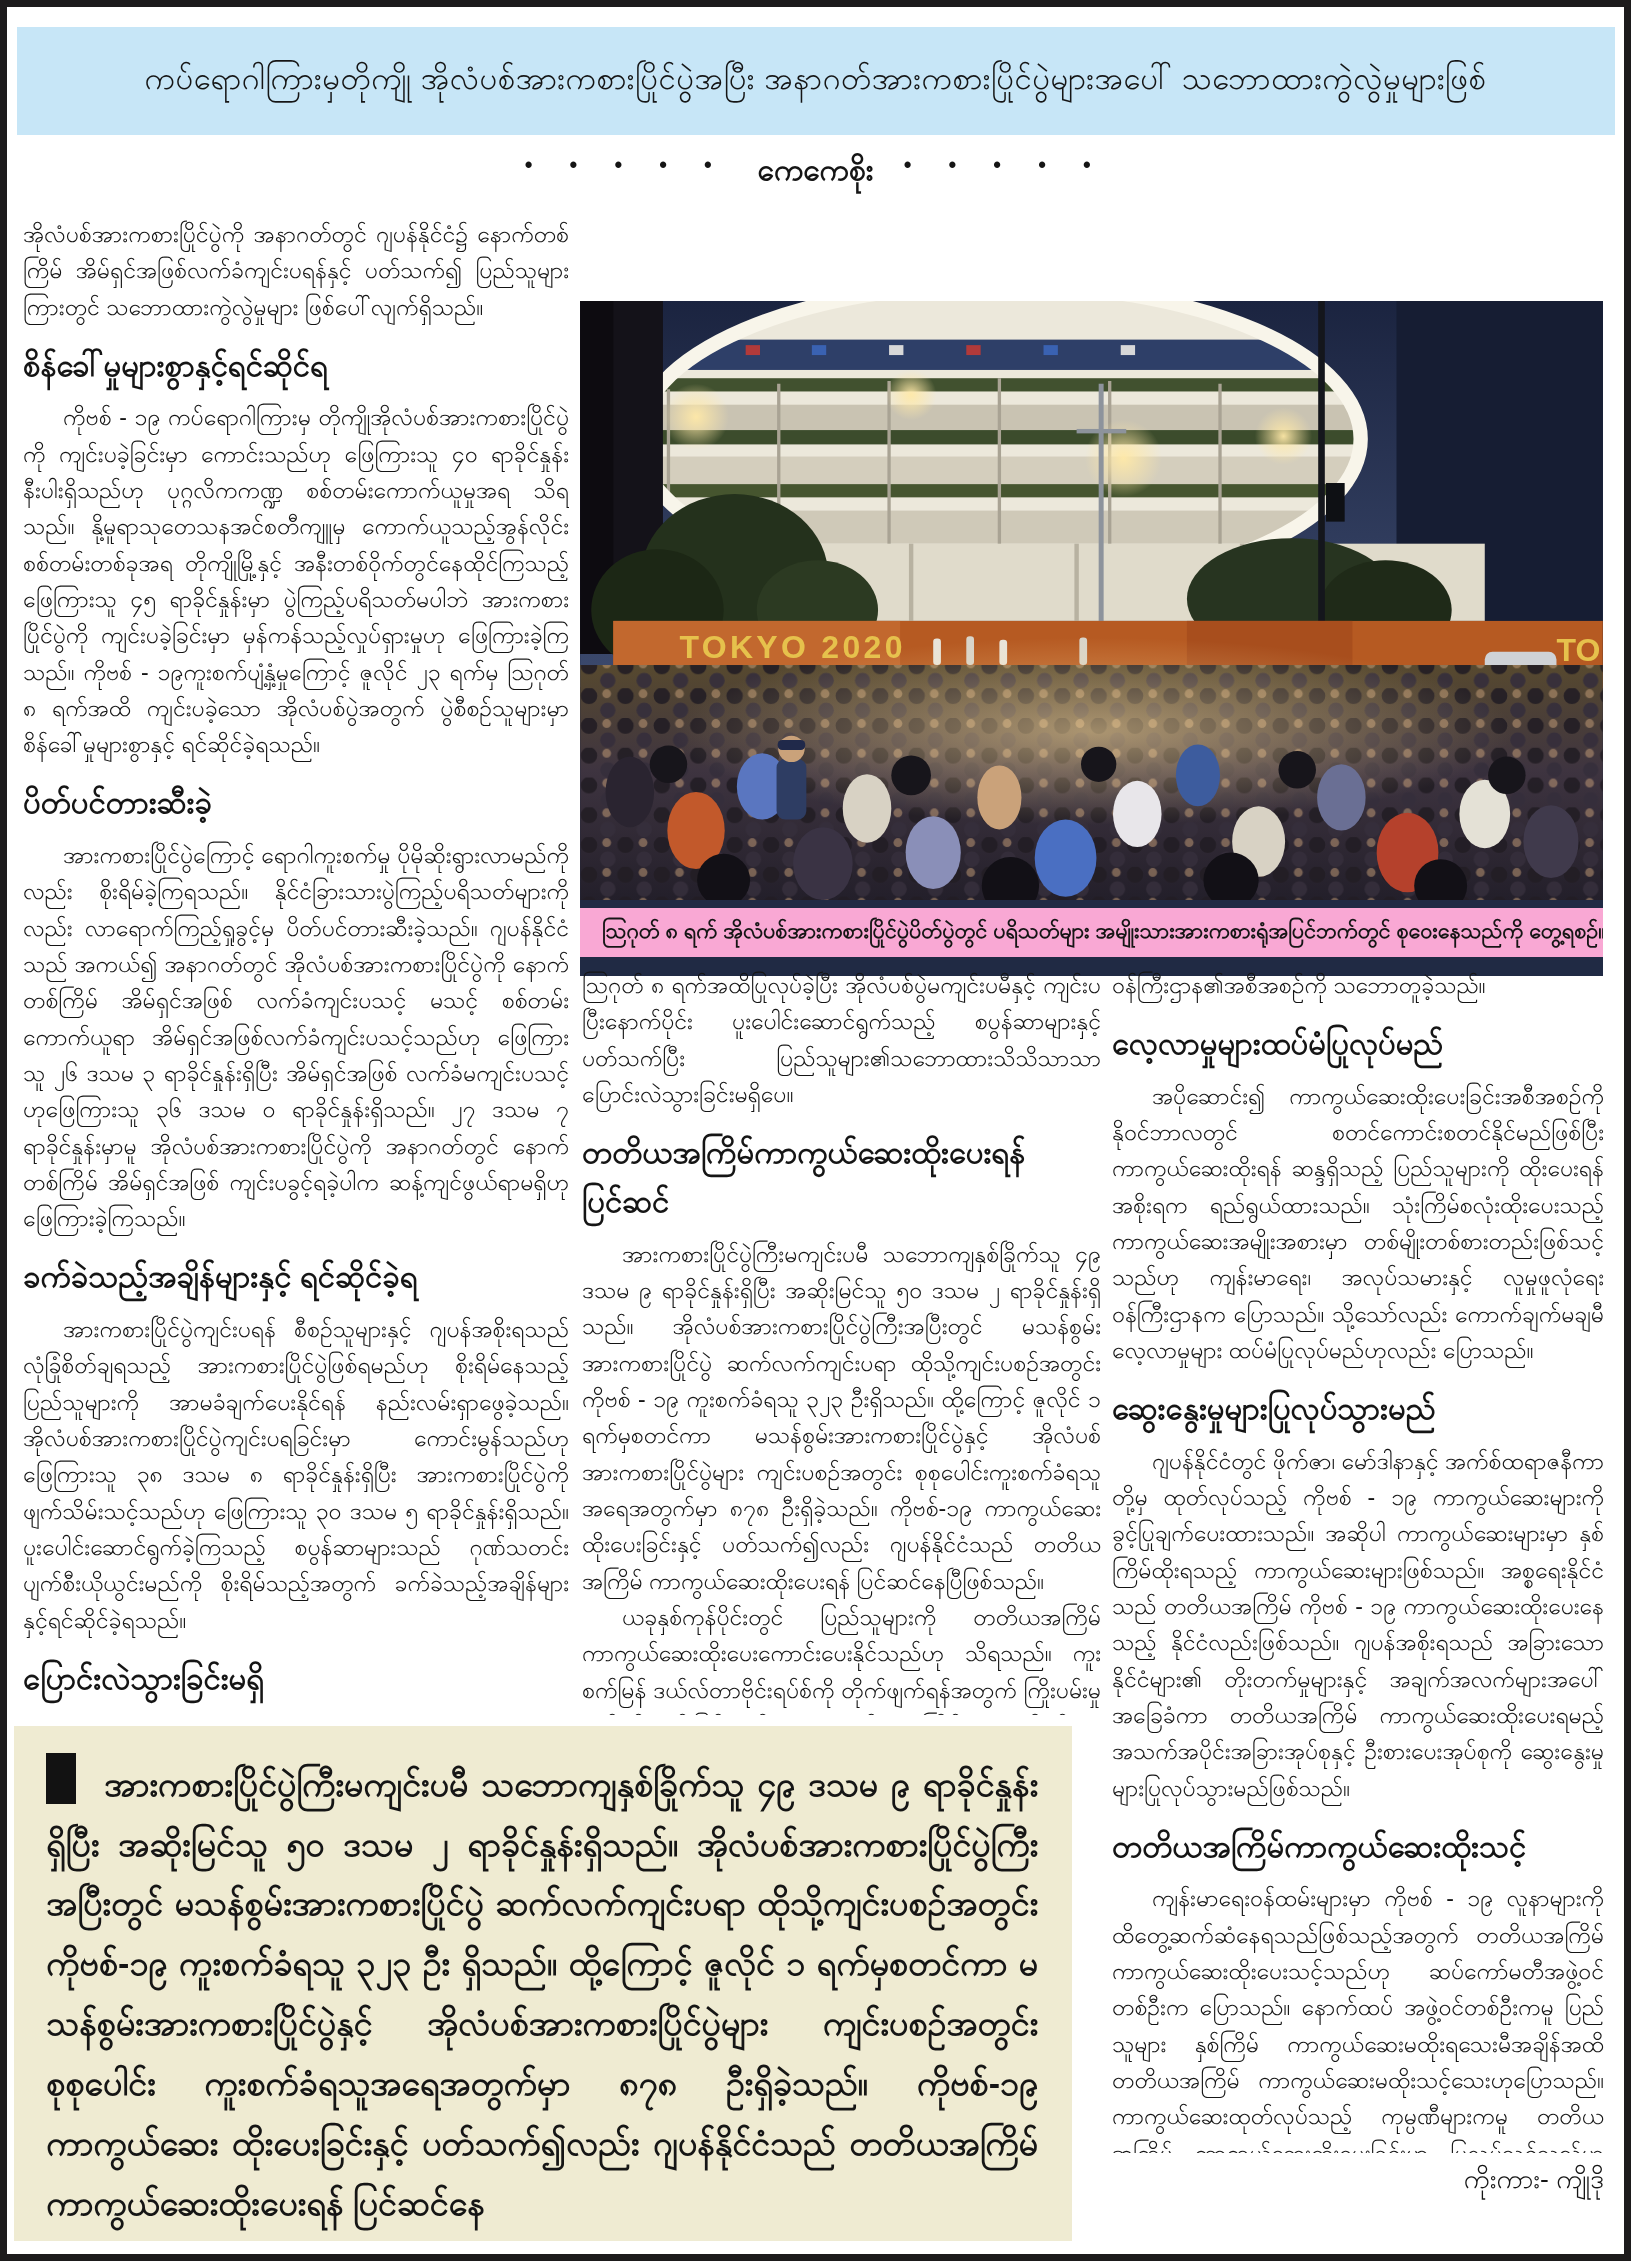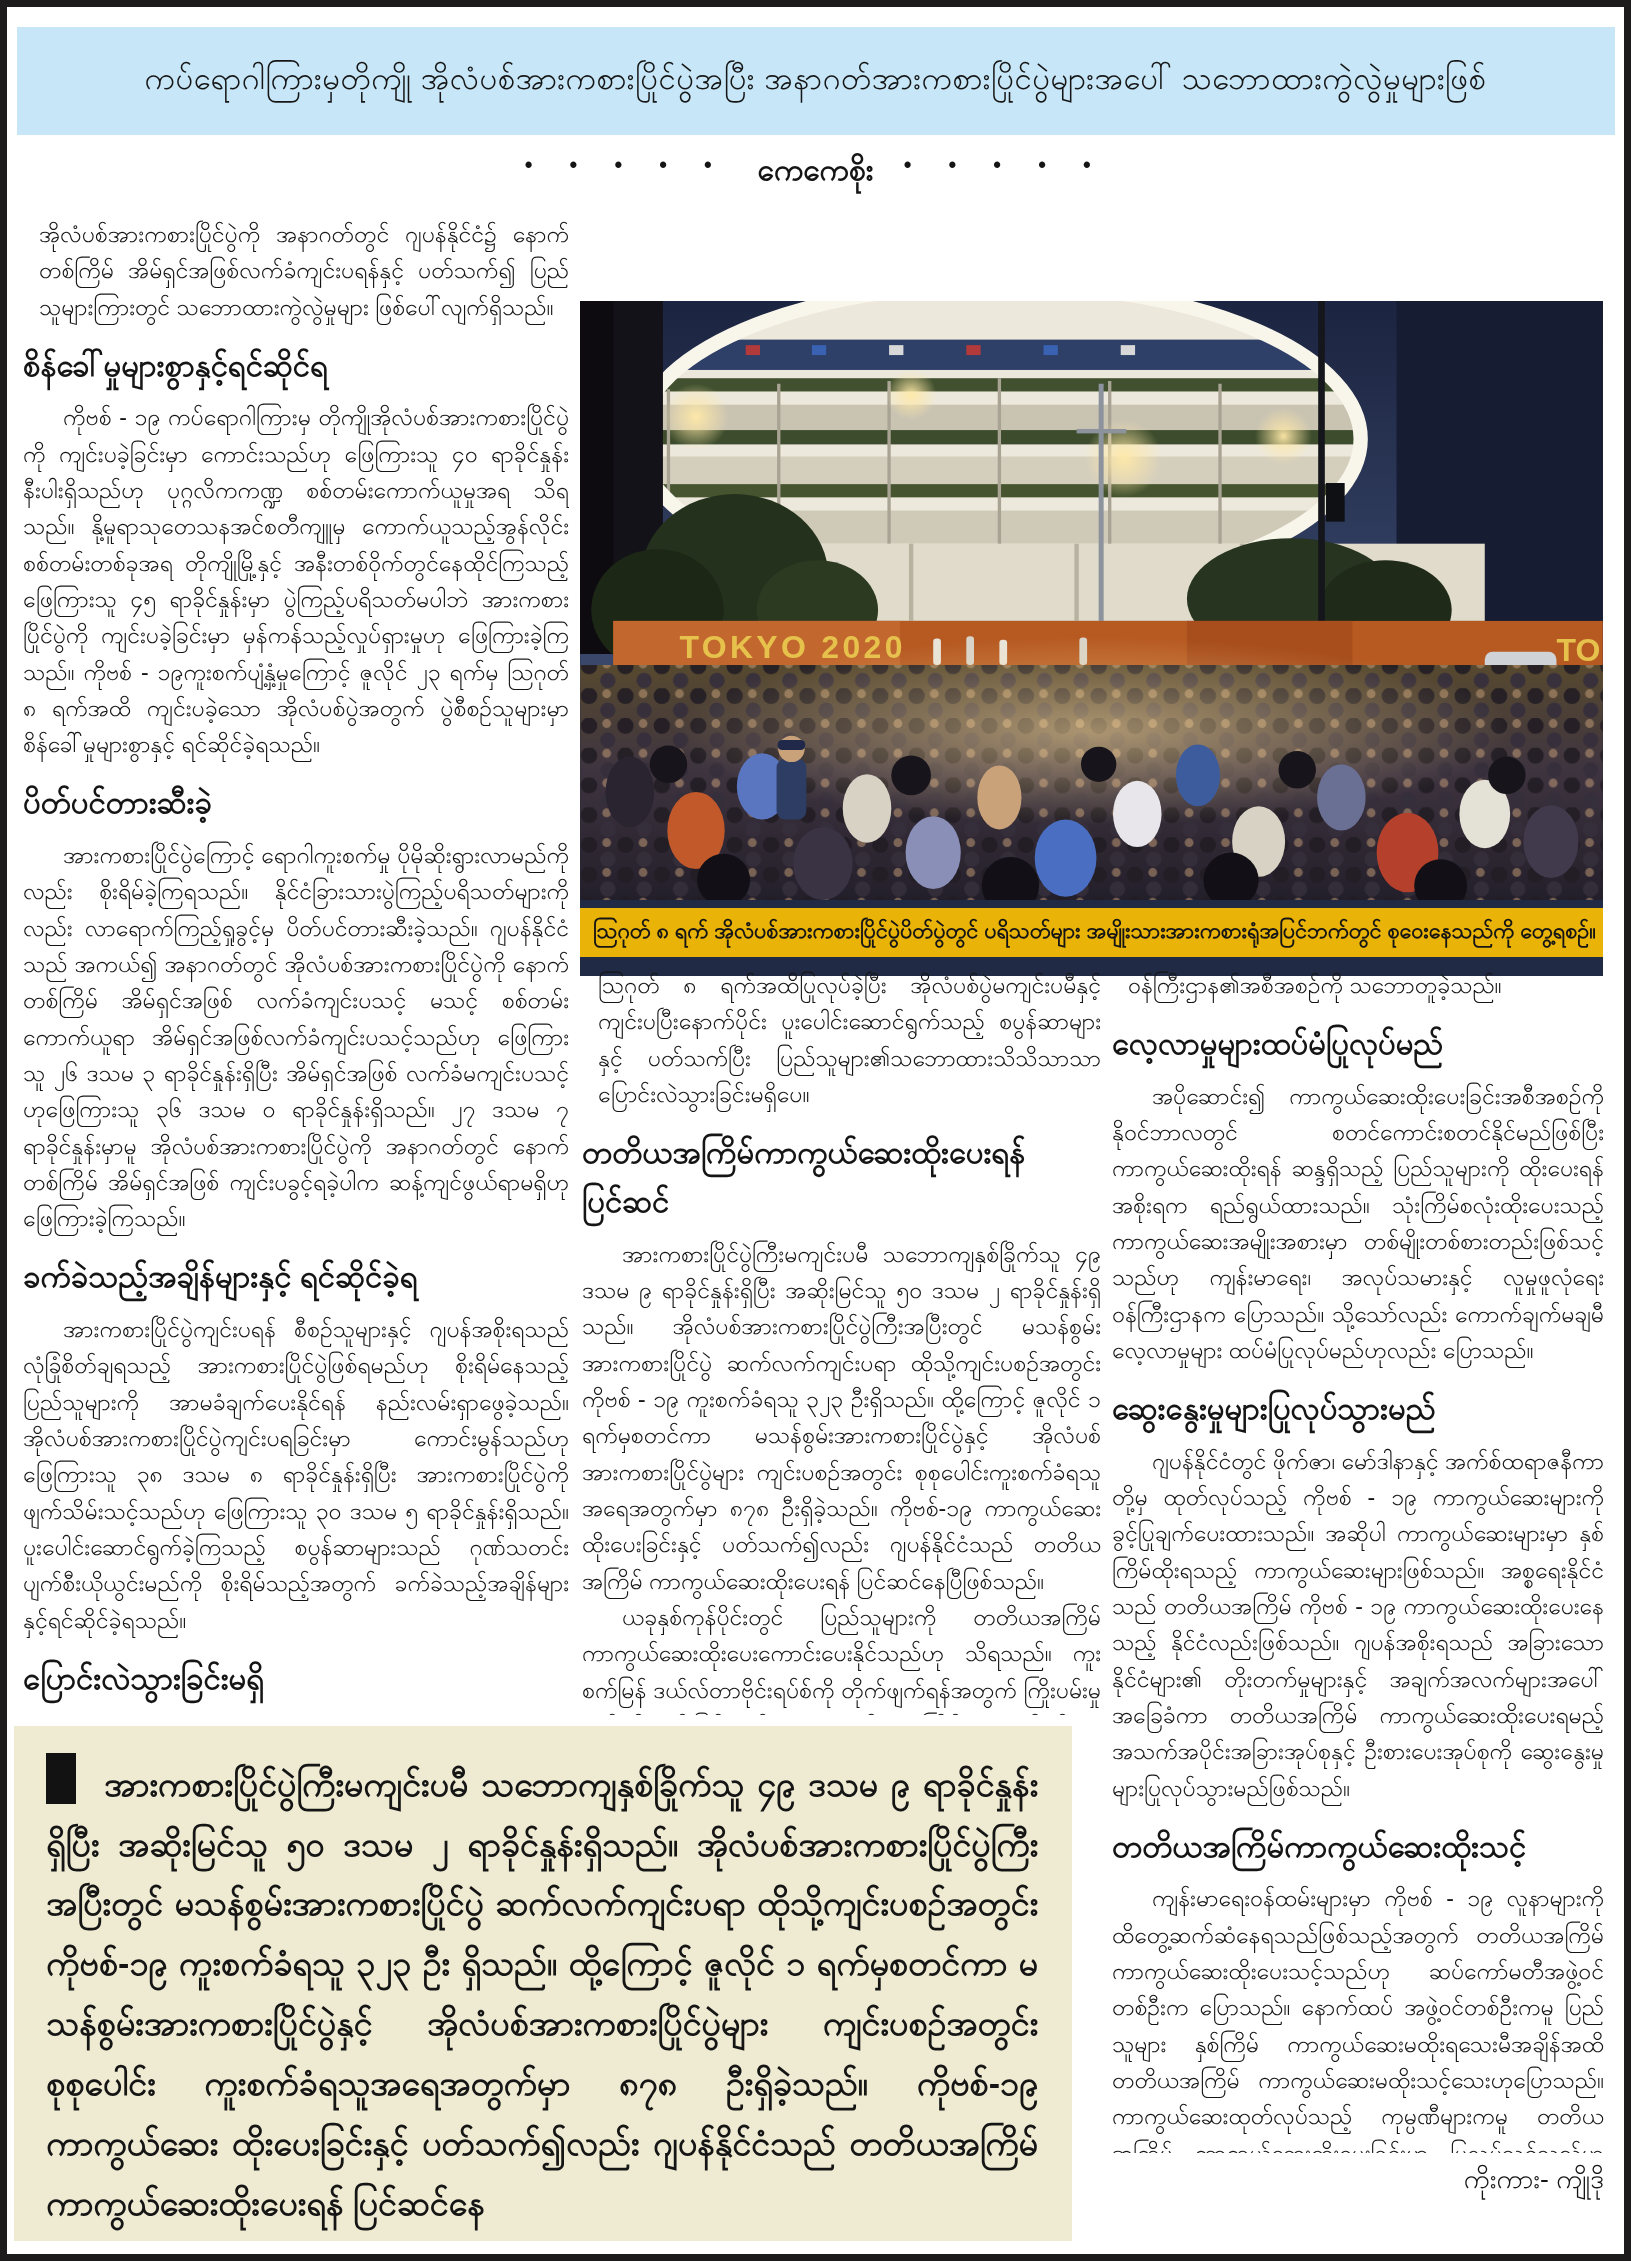--- a/index.html
+++ b/index.html
@@ -14,26 +14,26 @@
   }
   .banner h1{font-size:31px;font-weight:normal;margin:0;white-space:nowrap;letter-spacing:0.6px;}
   .byline{position:absolute;left:0;top:150px;width:1631px;text-align:center;font-weight:bold;font-size:30px;}
   .byline .dots{letter-spacing:15.5px;font-size:22px;vertical-align:7.7px;}
   .byline .name{margin:0 22px;}
   .col{position:absolute;text-align:justify;font-size:23px;line-height:1.58;overflow:hidden;}
   .col1{left:23px;top:216px;width:546px;height:1496px;}
   .col2{left:582px;top:967px;width:519px;height:748px;}
   .col3{left:1112px;top:967px;width:492px;height:1186px;}
   .para{margin:0;text-indent:40px;}
-  .col .para:first-child{text-indent:0;margin-left:16px;}
+  .col .para:first-child{text-indent:0;}
   .subhead{font-size:31px;font-weight:bold;margin:16.6px 0 8.8px 0;text-align:left;text-indent:0;}
   .photo{position:absolute;left:580px;top:301px;width:1023px;height:675px;overflow:hidden;background:#202a44;}
   .caption{
-    position:absolute;left:580px;top:908px;width:1023px;height:49px;background:#eab308;
-    font-weight:bold;font-size:21.5px;display:flex;align-items:center;padding:0 13px;box-sizing:border-box;white-space:nowrap;overflow:hidden;
+    position:absolute;left:580px;top:908px;width:1023px;height:49px;background:#f9a8d4;
+    font-weight:bold;font-size:21.5px;display:flex;align-items:center;padding:0 22px;box-sizing:border-box;white-space:nowrap;overflow:hidden;
   }
   .hbox{
     position:absolute;left:14.3px;top:1726px;width:1058px;height:515px;background:#efebd2;
     box-sizing:border-box;padding:26.5px 34px 0 32px;overflow:hidden;
   }
   .hbox-text{font-size:34px;font-weight:bold;line-height:1.76;text-align:justify;margin:0;}
   .bullet{display:inline-block;width:30px;height:51px;background:#121212;margin-right:28px;vertical-align:-7.7px;}
   .credit{position:absolute;left:1112px;top:2162px;width:492px;text-align:right;font-size:26.5px;font-weight:normal;}
 </style>
 </head>

